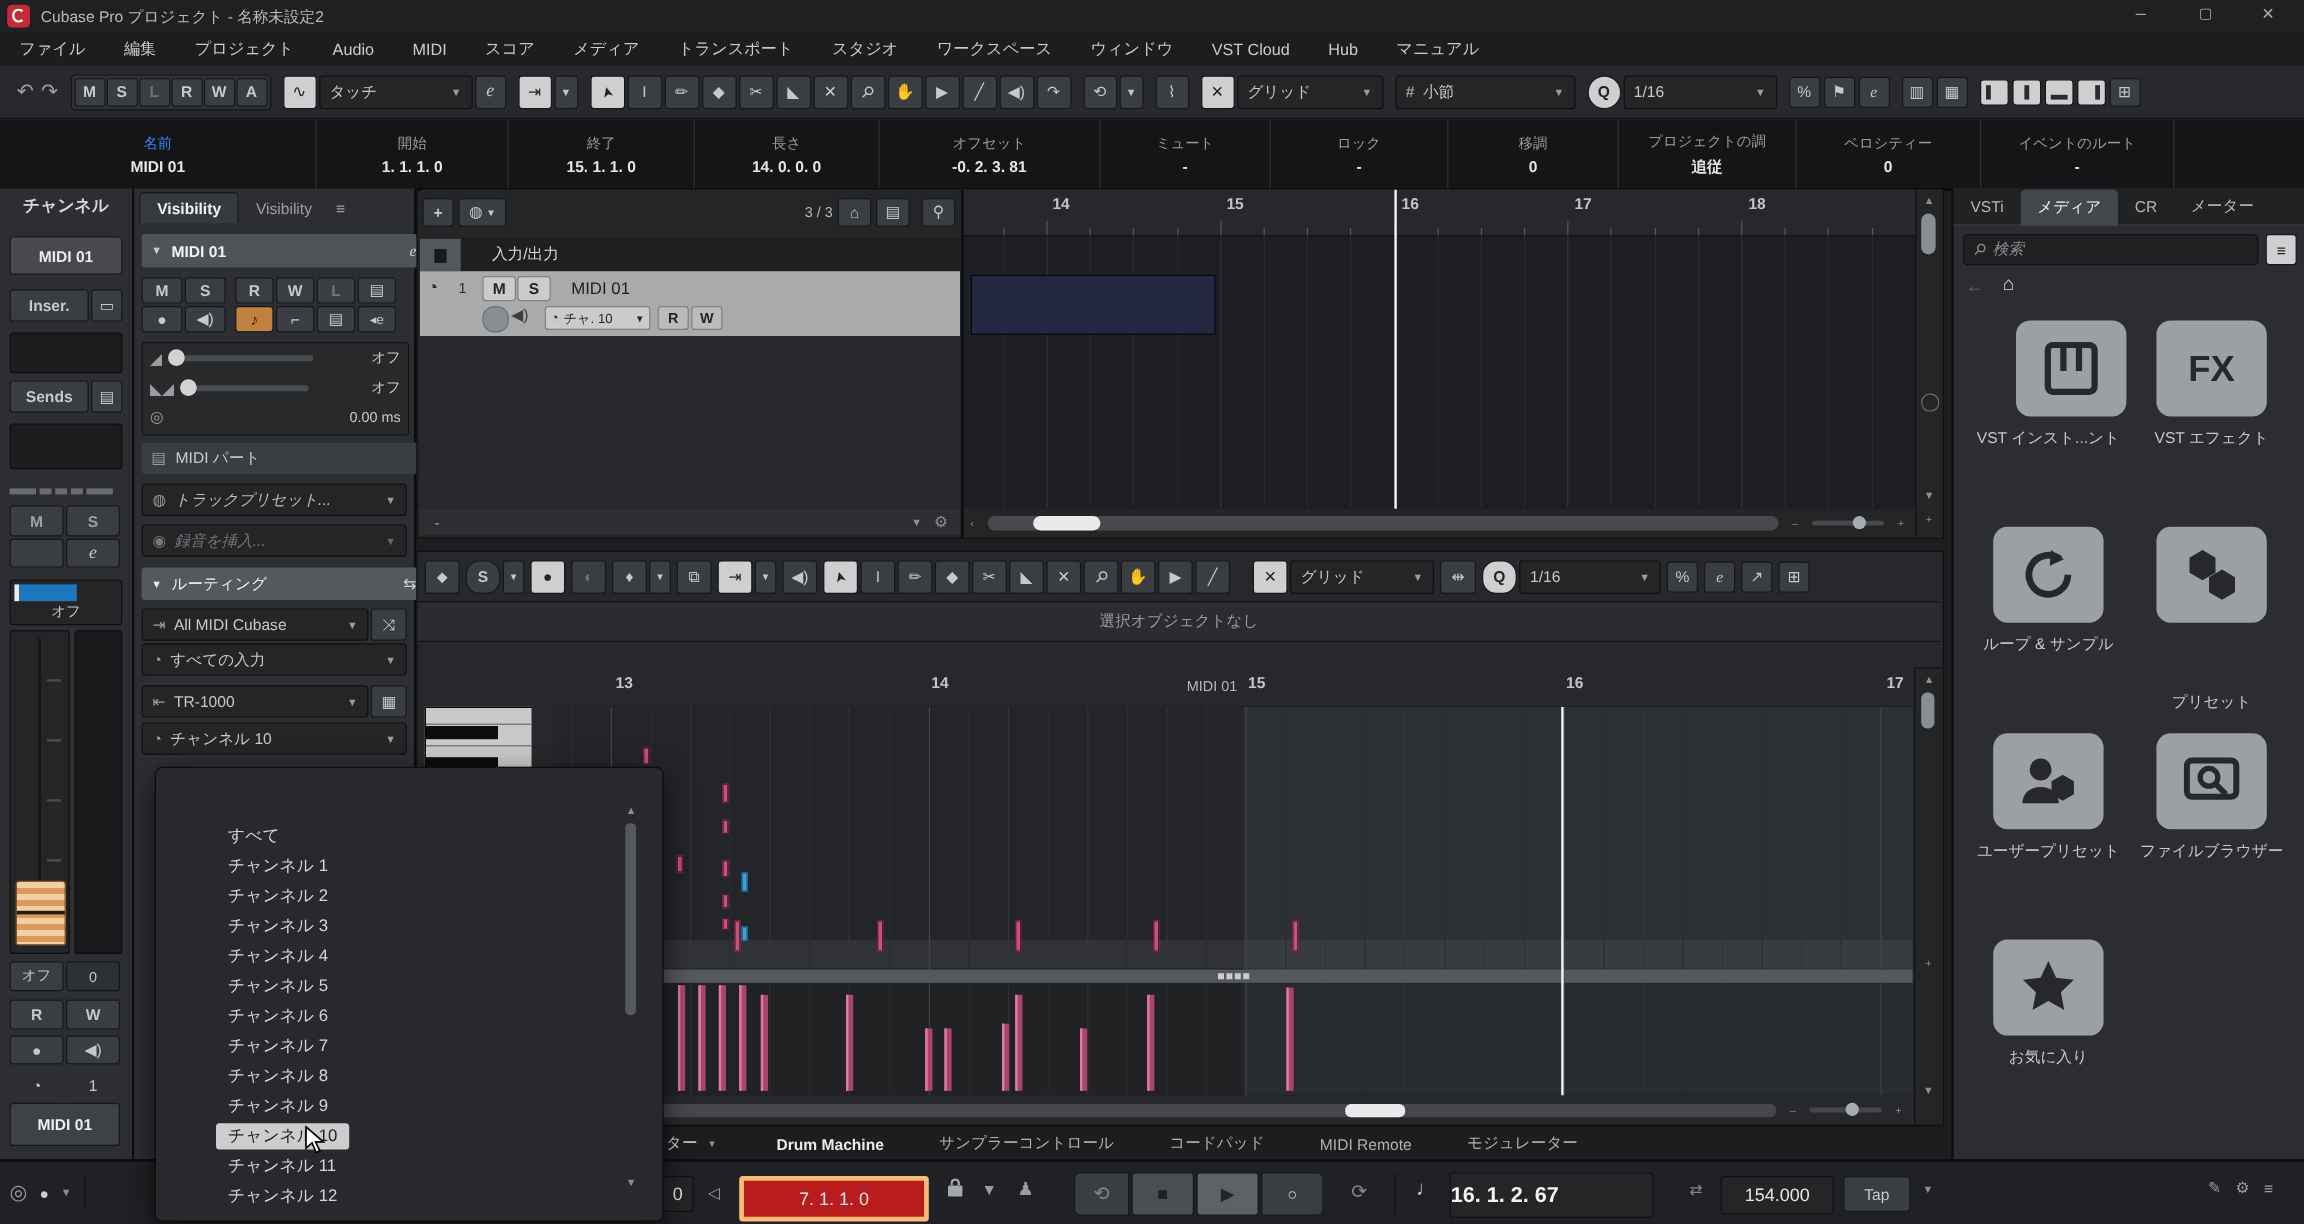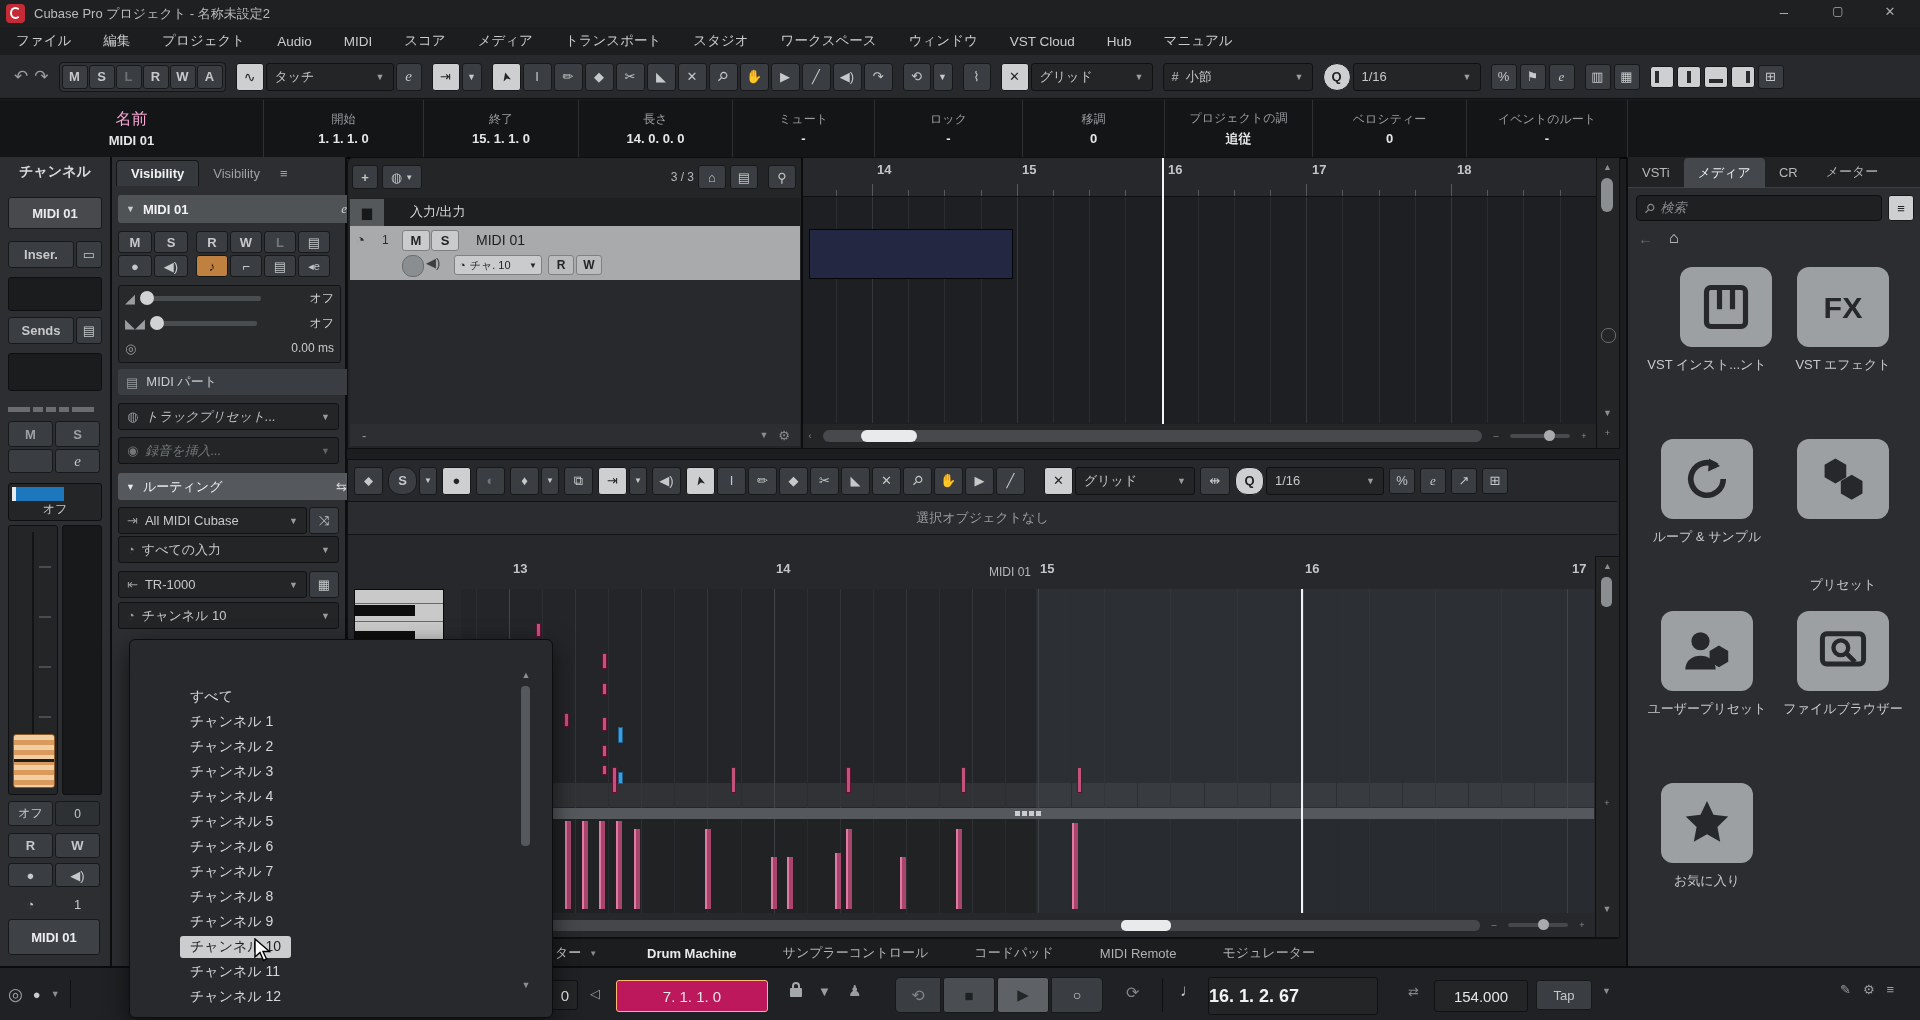--- a/index.html
+++ b/index.html
@@ -149,34 +149,38 @@
         </div>
       <div class="btn lit" style="width:24px;height:22px;">
           <div style="width:4px;height:12px;background:#2a2c2e;margin-left:10px;"></div>
         </div>
       <div class="btn" style="width:26px;height:24px;">⊞</div>
     </div>
   </div>
 
   <div id="infoline" class="abs flex" style="left:0;top:100px;width:1920px;height:57px;background:#141517;border-bottom:2px solid #060707;">
       <div style="width: 263px; height: 100%; border-right: 1px solid rgb(46, 49, 52); display: flex; flex-direction: column; align-items: center; justify-content: center; gap: 3px;">
-        <div style="font-size: 16px; color: #f9a8d4; font-family: Liberation Serif, serif;">名前</div>
+        <div style="font-size: 12px; color: #3b82f6; font-family: Liberation Serif, serif;">名前</div>
         <div style="font-size: 13px; font-weight: bold; color: rgb(228, 230, 232);">MIDI 01</div>
       </div>
       <div style="width: 159px; height: 100%; border-right: 1px solid rgb(46, 49, 52); display: flex; flex-direction: column; align-items: center; justify-content: center; gap: 3px;">
         <div style="font-size: 12px; color: rgb(154, 157, 160);">開始</div>
         <div style="font-size: 13px; font-weight: bold; color: rgb(228, 230, 232);">1. 1. 1.  0</div>
       </div>
       <div style="width: 154px; height: 100%; border-right: 1px solid rgb(46, 49, 52); display: flex; flex-direction: column; align-items: center; justify-content: center; gap: 3px;">
         <div style="font-size: 12px; color: rgb(154, 157, 160);">終了</div>
         <div style="font-size: 13px; font-weight: bold; color: rgb(228, 230, 232);">15. 1. 1.  0</div>
       </div>
       <div style="width: 153px; height: 100%; border-right: 1px solid rgb(46, 49, 52); display: flex; flex-direction: column; align-items: center; justify-content: center; gap: 3px;">
         <div style="font-size: 12px; color: rgb(154, 157, 160);">長さ</div>
         <div style="font-size: 13px; font-weight: bold; color: rgb(228, 230, 232);">14. 0. 0.  0</div>
+      </div>
+      <div style="width: 183px; height: 100%; border-right: 1px solid rgb(46, 49, 52); display: flex; flex-direction: column; align-items: center; justify-content: center; gap: 3px;">
+        <div style="font-size: 12px; color: rgb(154, 157, 160);">オフセット</div>
+        <div style="font-size: 13px; font-weight: bold; color: rgb(228, 230, 232);">-0. 2. 3. 81</div>
       </div>
       <div style="width: 141px; height: 100%; border-right: 1px solid rgb(46, 49, 52); display: flex; flex-direction: column; align-items: center; justify-content: center; gap: 3px;">
         <div style="font-size: 12px; color: rgb(154, 157, 160);">ミュート</div>
         <div style="font-size: 13px; font-weight: bold; color: rgb(228, 230, 232);">-</div>
       </div>
       <div style="width: 147px; height: 100%; border-right: 1px solid rgb(46, 49, 52); display: flex; flex-direction: column; align-items: center; justify-content: center; gap: 3px;">
         <div style="font-size: 12px; color: rgb(154, 157, 160);">ロック</div>
         <div style="font-size: 13px; font-weight: bold; color: rgb(228, 230, 232);">-</div>
       </div>
       <div style="width: 141px; height: 100%; border-right: 1px solid rgb(46, 49, 52); display: flex; flex-direction: column; align-items: center; justify-content: center; gap: 3px;">
@@ -746,21 +750,21 @@
     <div class="abs flex" style="left:8px;top:12px;gap:10px;">
       <span style="color:#9a9da0;font-size:17px;">◎</span>
       <span style="color:#caccce;font-size:13px;">●</span>
       <span style="color:#8b8e90;font-size:9px;">▼</span>
       <div class="seph" style="height:28px;"></div>
     </div>
     <div class="abs flex dd" style="left:470px;top:12px;width:108px;height:30px;justify-content:flex-end;">
       <span style="font-size:15px;color:#e4e6e8;">0</span>
     </div>
     <span class="abs" style="left:590px;top:18px;color:#9a9da0;">◁</span>
-    <div class="abs flex" style="left:616px;top:12px;width:150px;height:30px;background:#be185d;border:1px solid #fdba74;border-radius:3px;justify-content:center;">
+    <div class="abs flex" style="left:616px;top:12px;width:150px;height:30px;background:#b91c1c;border:4px solid #fdba74;border-radius:3px;justify-content:center;">
       <span style="font-size:15px;color:#e4e6e8;">7. 1. 1.  0</span>
     </div>
     <div class="abs" style="left:790px;top:20px;width:12px;height:9px;background:#a5a8aa;border-radius:1px;">
       <div class="abs" style="left:2px;top:-6px;width:8px;height:6px;border:2px solid #a5a8aa;border-bottom:none;border-radius:4px 4px 0 0;box-sizing:border-box;"></div>
     </div>
     <span class="abs" style="left:818px;top:16px;color:#9a9da0;">▼</span>
     <span class="abs" style="left:848px;top:14px;color:#9a9da0;font-size:15px;">♟</span>
     <div class="abs flex" style="left:895px;top:9px;gap:2px;">
       <div class="btn" style="width:46px;height:36px;font-size:16px;color:#85888b;border-radius:5px 0 0 5px;">⟲</div>
       <div class="btn" style="width:52px;height:36px;background:#4a4d51;color:#1f2022;font-size:15px;">■</div>

